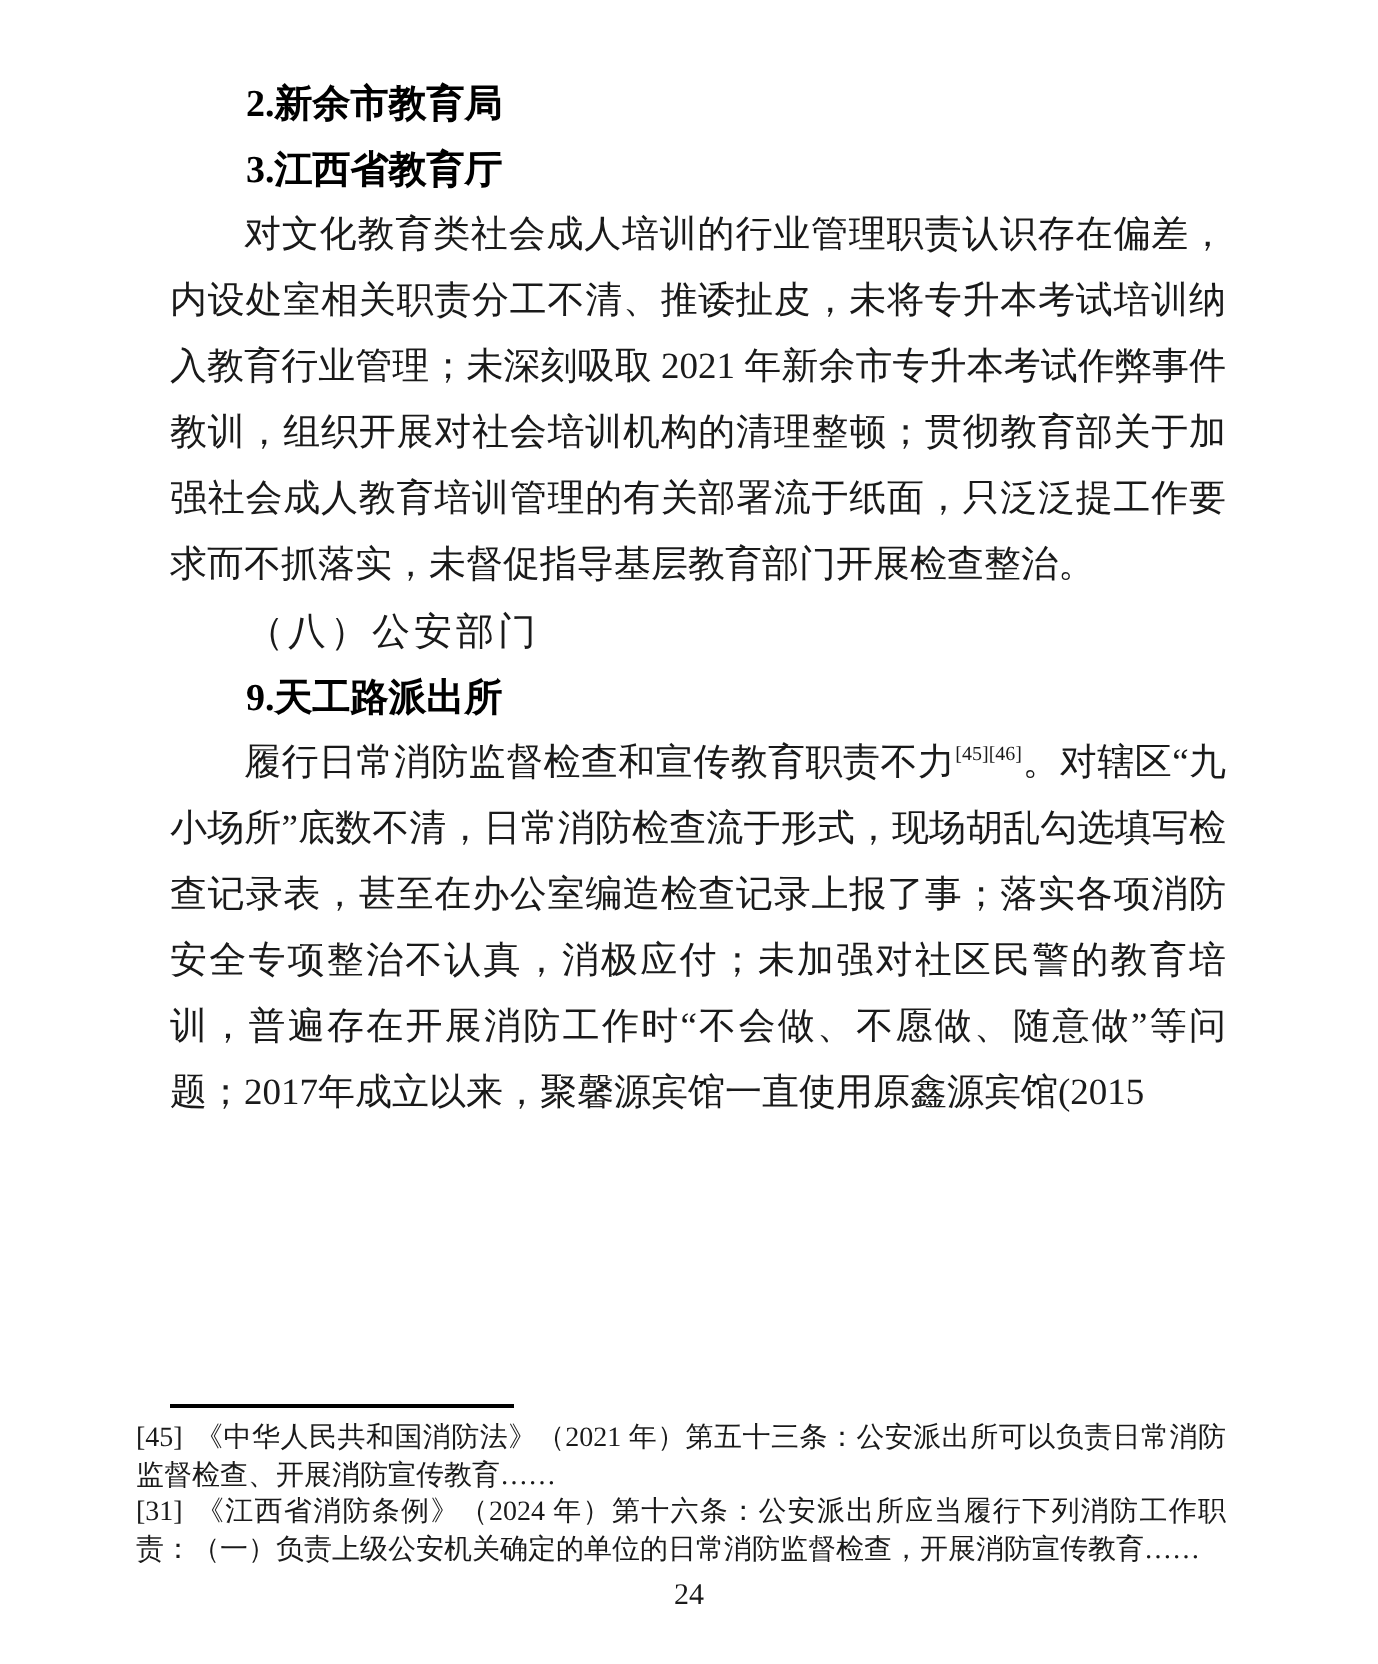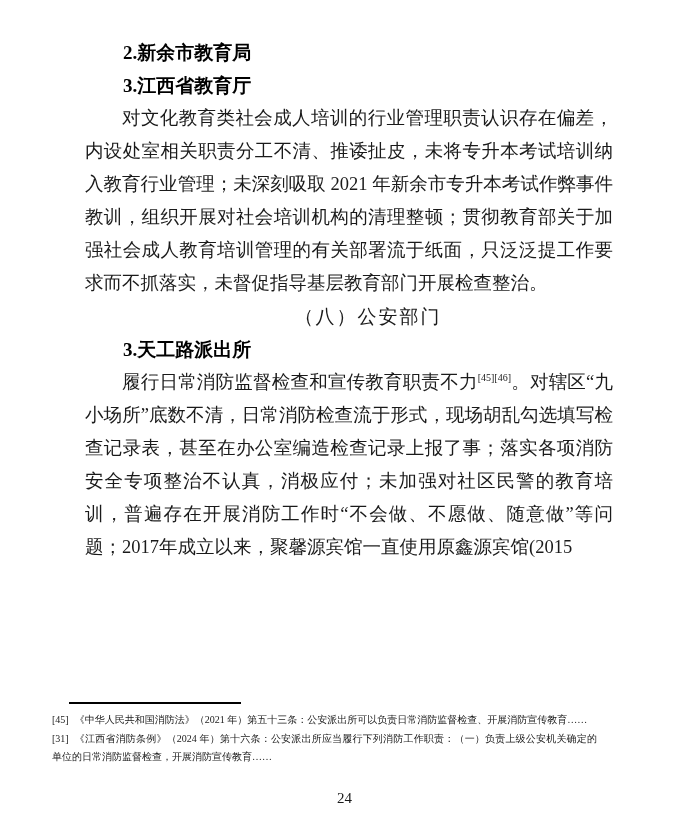--- a/index.html
+++ b/index.html
@@ -39,39 +39,39 @@
     line-height: 33px;
     text-align: left;
     color: #000000;
   }
   .heading-kai {
     margin: 0;
     font-size: 19px;
     font-weight: 400;
     text-indent: 2em;
     line-height: 33px;
-    text-align: center;
+    text-align: left;
     letter-spacing: 2px;
   }
   .para {
     margin: 0;
     text-indent: 2em;
   }
   .fn-ref {
     font-size: 10px;
     line-height: 0;
     vertical-align: super;
     letter-spacing: 0;
   }
   .footnotes {
     position: absolute;
-    left: 52px;
+    left: 68px;
     top: 702px;
     width: 545px;
-    font-size: 10px;
+    font-size: 14px;
     line-height: 18.5px;
     text-align: justify;
   }
   .fn-rule {
     width: 172px;
     height: 0;
     border-top: 2px solid #000000;
     margin-left: 17px;
     margin-bottom: 7px;
   }
@@ -103,21 +103,21 @@
 
     <h2 class="heading-num">2.新余市教育局</h2>
 
 
     <h2 class="heading-num">3.江西省教育厅</h2>
 
     <p class="para">对文化教育类社会成人培训的行业管理职责认识存在偏差，内设处室相关职责分工不清、推诿扯皮，未将专升本考试培训纳入教育行业管理；未深刻吸取 2021 年新余市专升本考试作弊事件教训，组织开展对社会培训机构的清理整顿；贯彻教育部关于加强社会成人教育培训管理的有关部署流于纸面，只泛泛提工作要求而不抓落实，未督促指导基层教育部门开展检查整治。</p>
 
     <h2 class="heading-kai">（八）公安部门</h2>
 
-    <h2 class="heading-num">3.天工路派出所</h2>
+    <h2 class="heading-num">9.天工路派出所</h2>
 
     <p class="para"><span>履行日常消防监督检查和宣传教育职责不力</span><sup class="fn-ref">[45][46]</sup><span>。对辖区“九小场所”底数不清，日常消防检查流于形式，现场胡乱勾选填写检查记录表，甚至在办公室编造检查记录上报了事；落实各项消防安全专项整治不认真，消极应付；未加强对社区民警的教育培训，普遍存在开展消防工作时“不会做、不愿做、随意做”等问题；2017年成立以来，聚馨源宾馆一直使用原鑫源宾馆(2015</span></p>
 
   </main>
 
   <footer class="footnotes">
 
     <div class="fn-rule"></div>
 
     <p class="footnote"><span class="fn-marker">[45]</span><span class="fn-text">《中华人民共和国消防法》（2021 年）第五十三条：公安派出所可以负责日常消防监督检查、开展消防宣传教育……</span></p>

